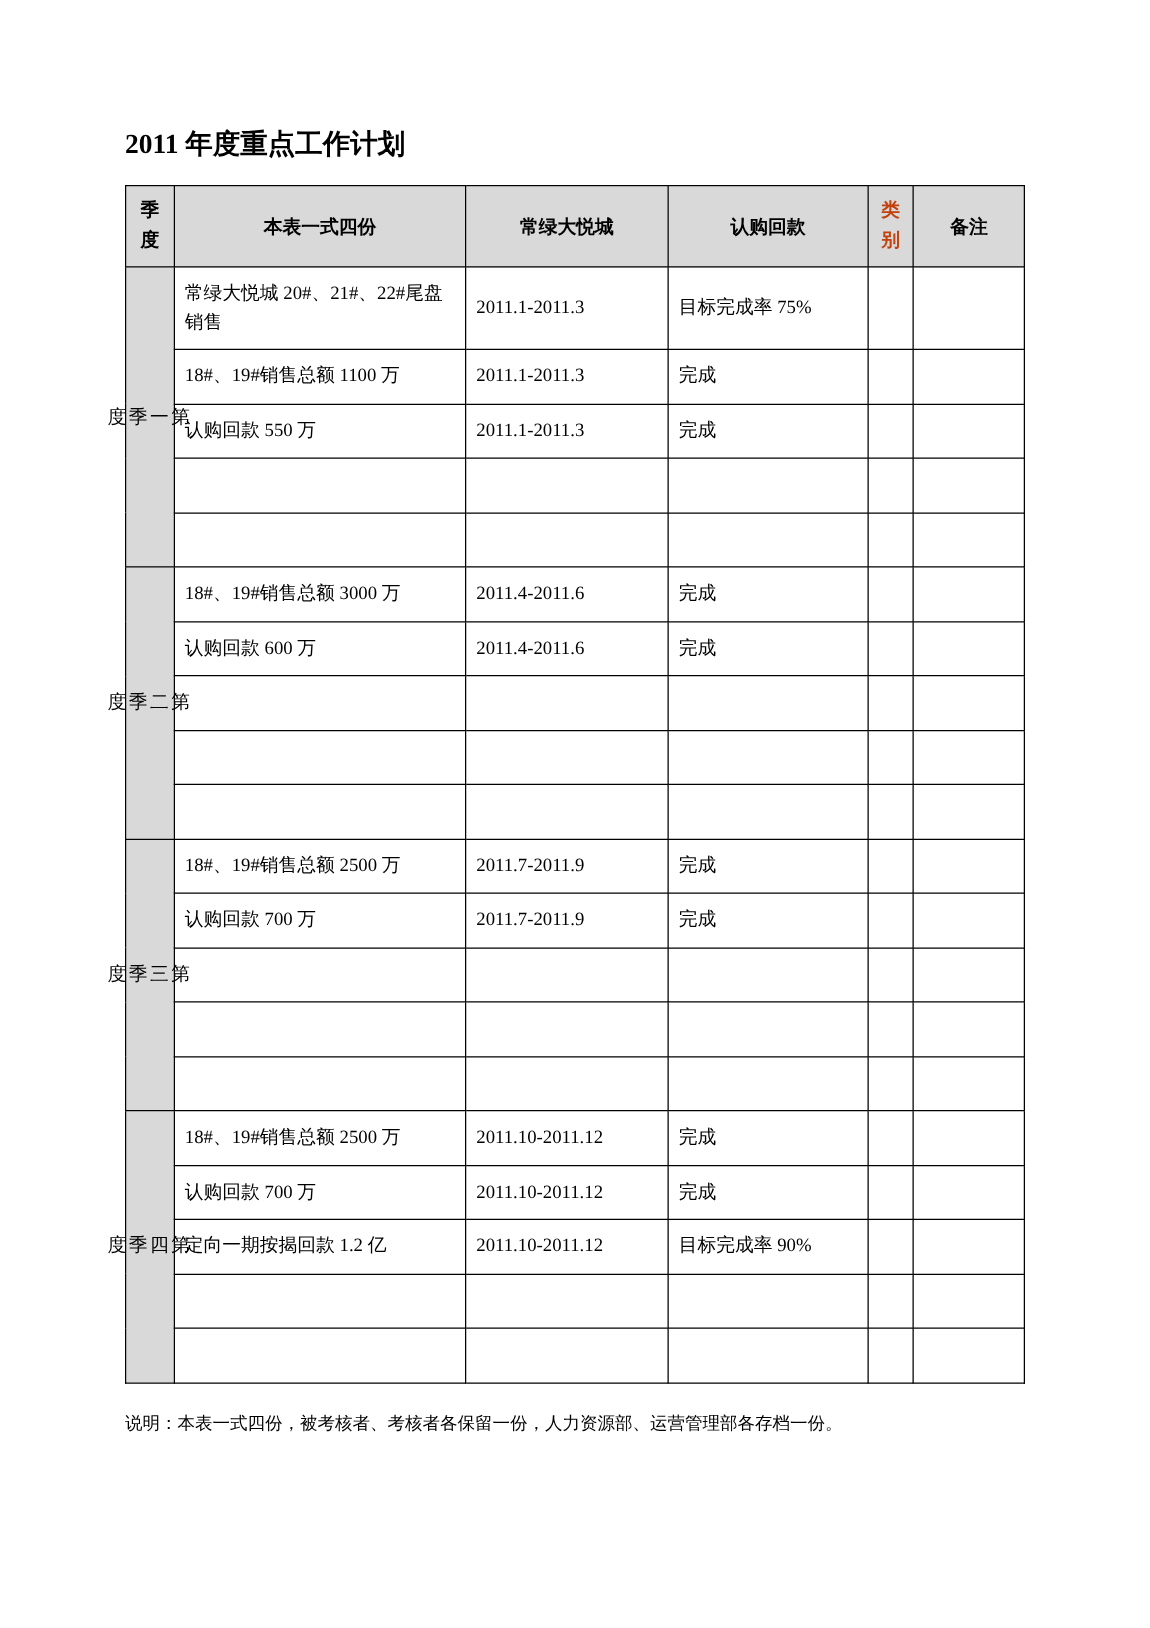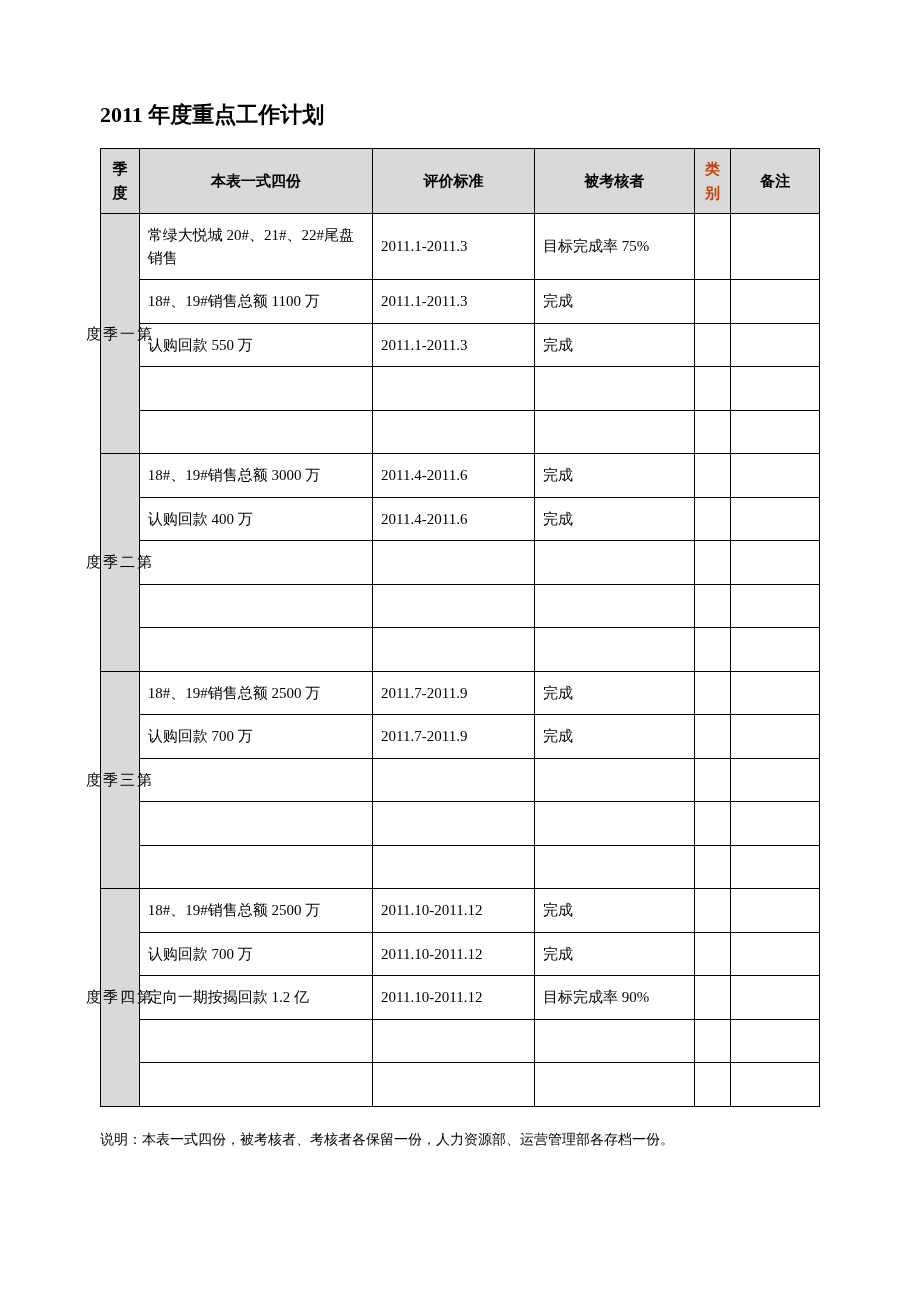--- a/index.html
+++ b/index.html
@@ -86,22 +86,22 @@
     <col class="col-remark">
   </colgroup>
   <thead>
     <tr>
       <th>
           <div class="vert-text">
             <span>季度</span>
           </div>
         </th>
       <th>本表一式四份</th>
-      <th>评价标准</th>
-      <th>被考核者</th>
+      <th>常绿大悦城</th>
+      <th>认购回款</th>
       <th class="red">
           <div class="vert-text">
             <span>类别</span>
           </div>
         </th>
       <th>备注</th>
     </tr>
   </thead>
   <tbody id="tbody">
   <tr>
@@ -156,21 +156,21 @@
             <span>度</span>
           </div>
         </td>
         <td class="contentcell">18#、19#销售总额 3000 万</td>
         <td class="contentcell">2011.4-2011.6</td>
         <td class="contentcell">完成</td>
         <td class="contentcell empty">&nbsp;</td>
         <td class="contentcell empty">&nbsp;</td>
       </tr>
       <tr>
-        <td class="contentcell">认购回款 400 万</td>
+        <td class="contentcell">认购回款 600 万</td>
         <td class="contentcell">2011.4-2011.6</td>
         <td class="contentcell">完成</td>
         <td class="contentcell empty">&nbsp;</td>
         <td class="contentcell empty">&nbsp;</td>
       </tr>
       <tr>
         <td class="contentcell empty">&nbsp;</td>
         <td class="contentcell empty">&nbsp;</td>
         <td class="contentcell empty">&nbsp;</td>
         <td class="contentcell empty">&nbsp;</td>

